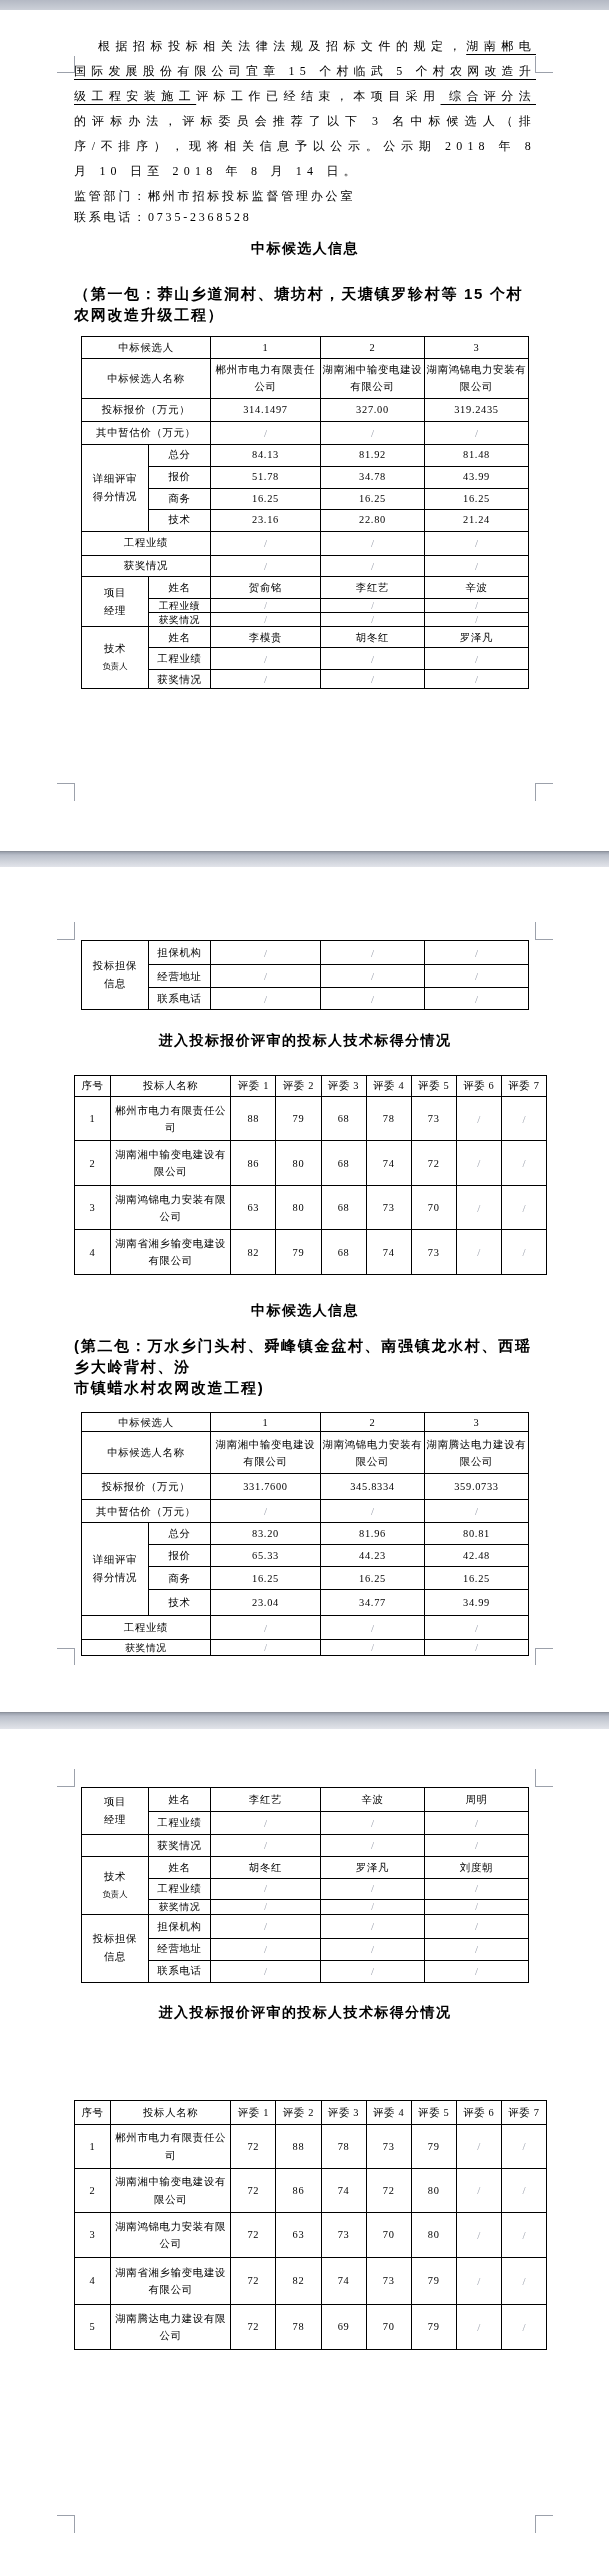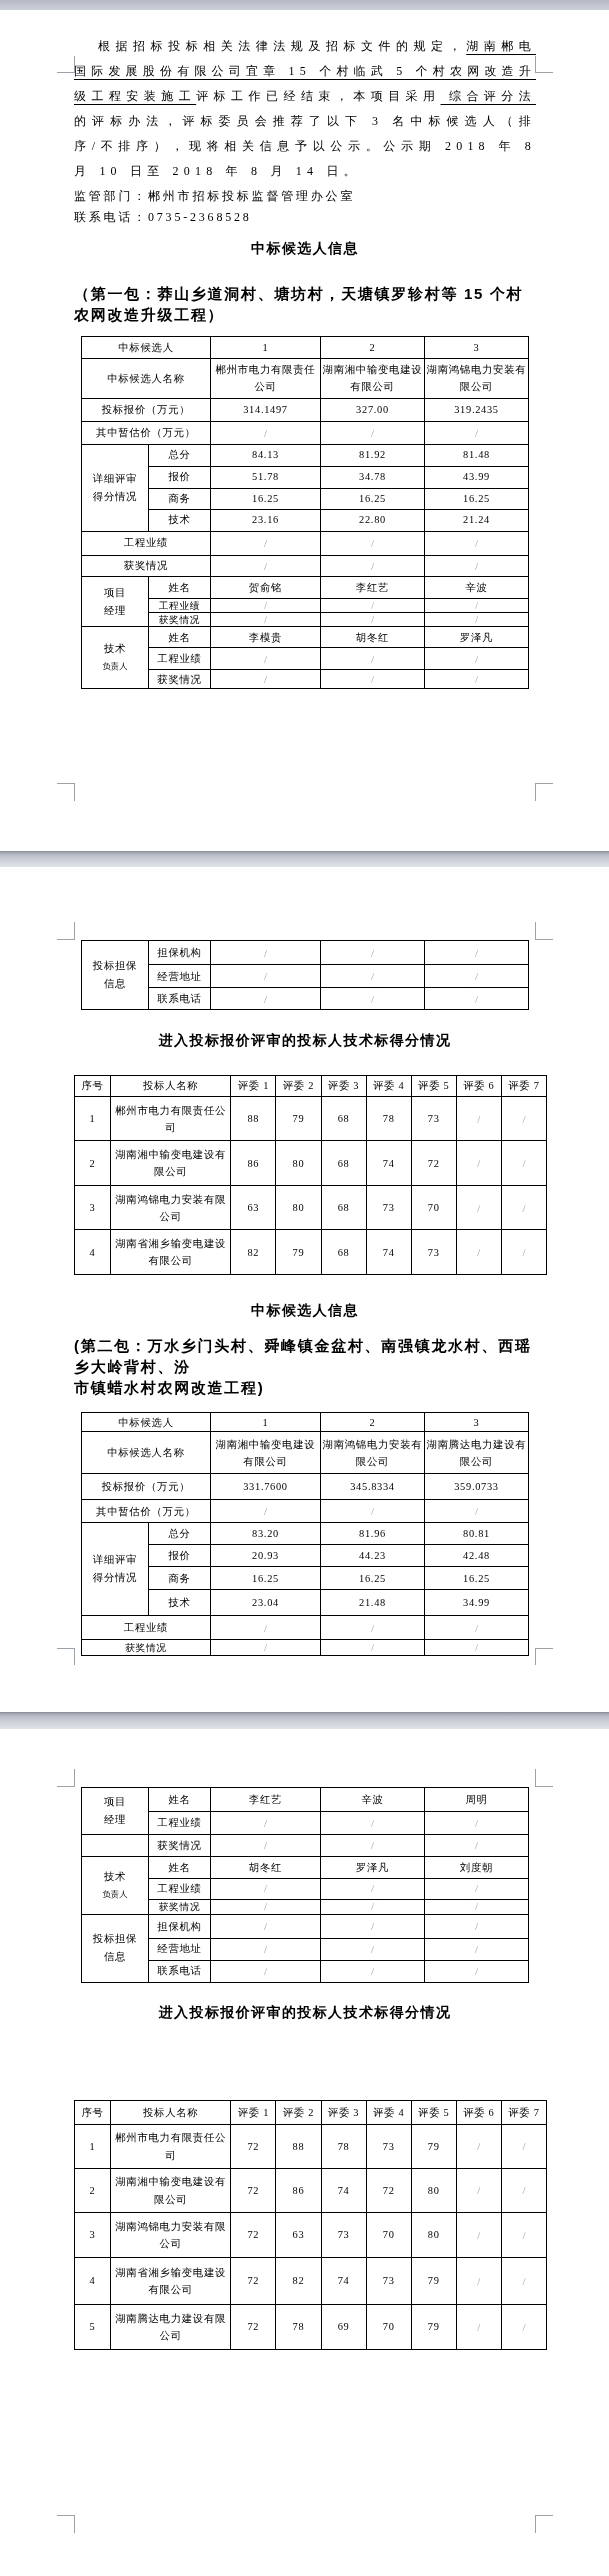--- a/index.html
+++ b/index.html
@@ -331,34 +331,34 @@
       </tr>
       <tr style="height:22px">
         <td rowspan="4" class="lb2"><span>详细评审</span><br><span>得分情况</span></td>
         <td>总分</td>
         <td>83.20</td>
         <td>81.96</td>
         <td>80.81</td>
       </tr>
       <tr style="height:22px">
         <td>报价</td>
-        <td>20.93</td>
+        <td>65.33</td>
         <td>44.23</td>
         <td>42.48</td>
       </tr>
       <tr style="height:23px">
         <td>商务</td>
         <td>16.25</td>
         <td>16.25</td>
         <td>16.25</td>
       </tr>
       <tr style="height:26px">
         <td>技术</td>
         <td>23.04</td>
-        <td>21.48</td>
+        <td>34.77</td>
         <td>34.99</td>
       </tr>
       <tr style="height:24px">
         <td colspan="2">工程业绩</td>
         <td class="sl">/</td>
         <td class="sl">/</td>
         <td class="sl">/</td>
       </tr>
       <tr style="height:16px" class="sq">
         <td colspan="2">获奖情况</td>

